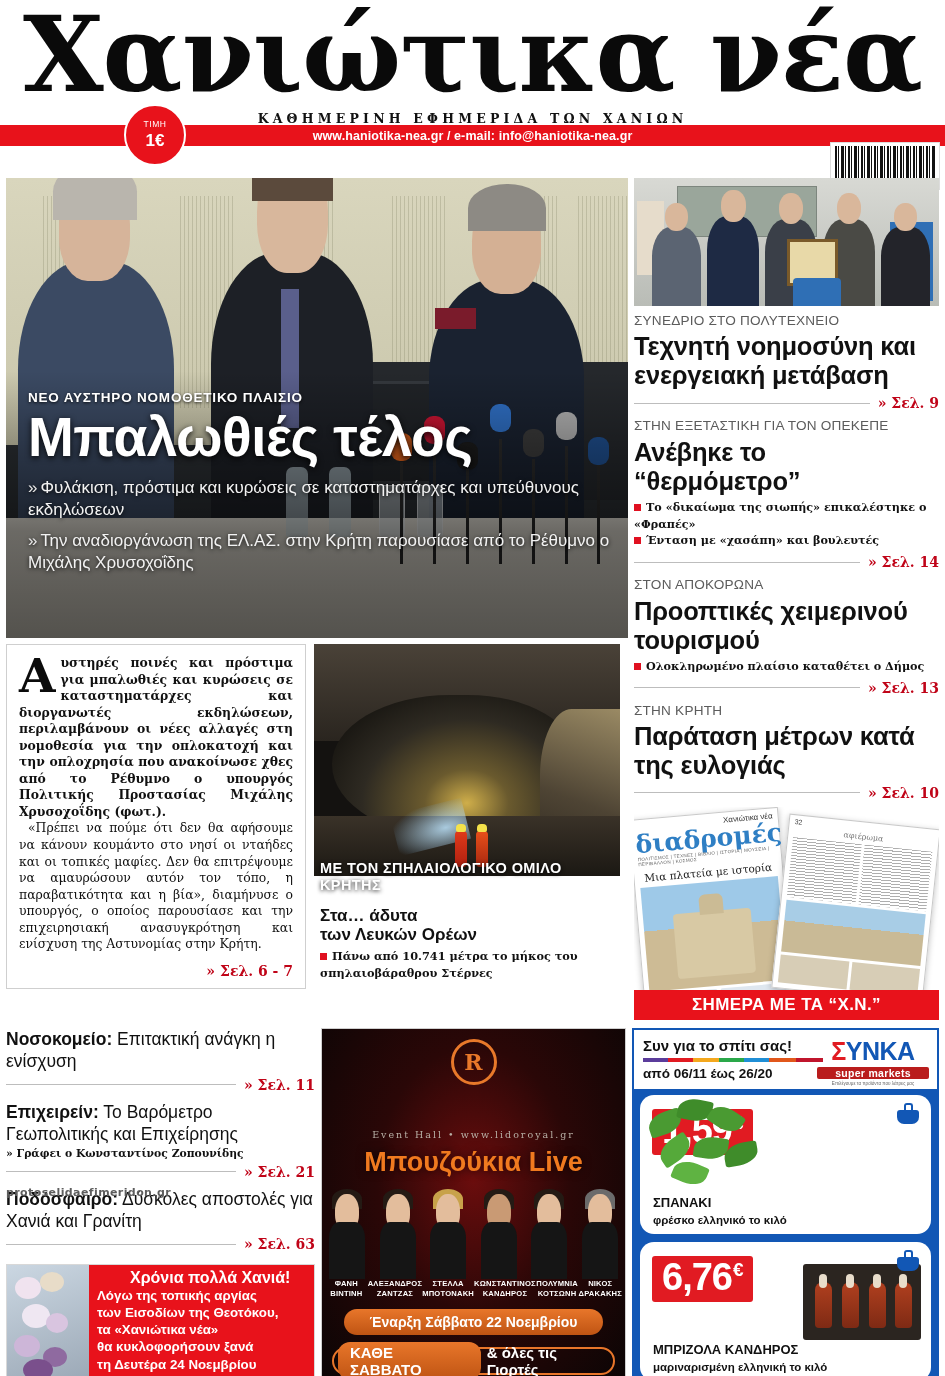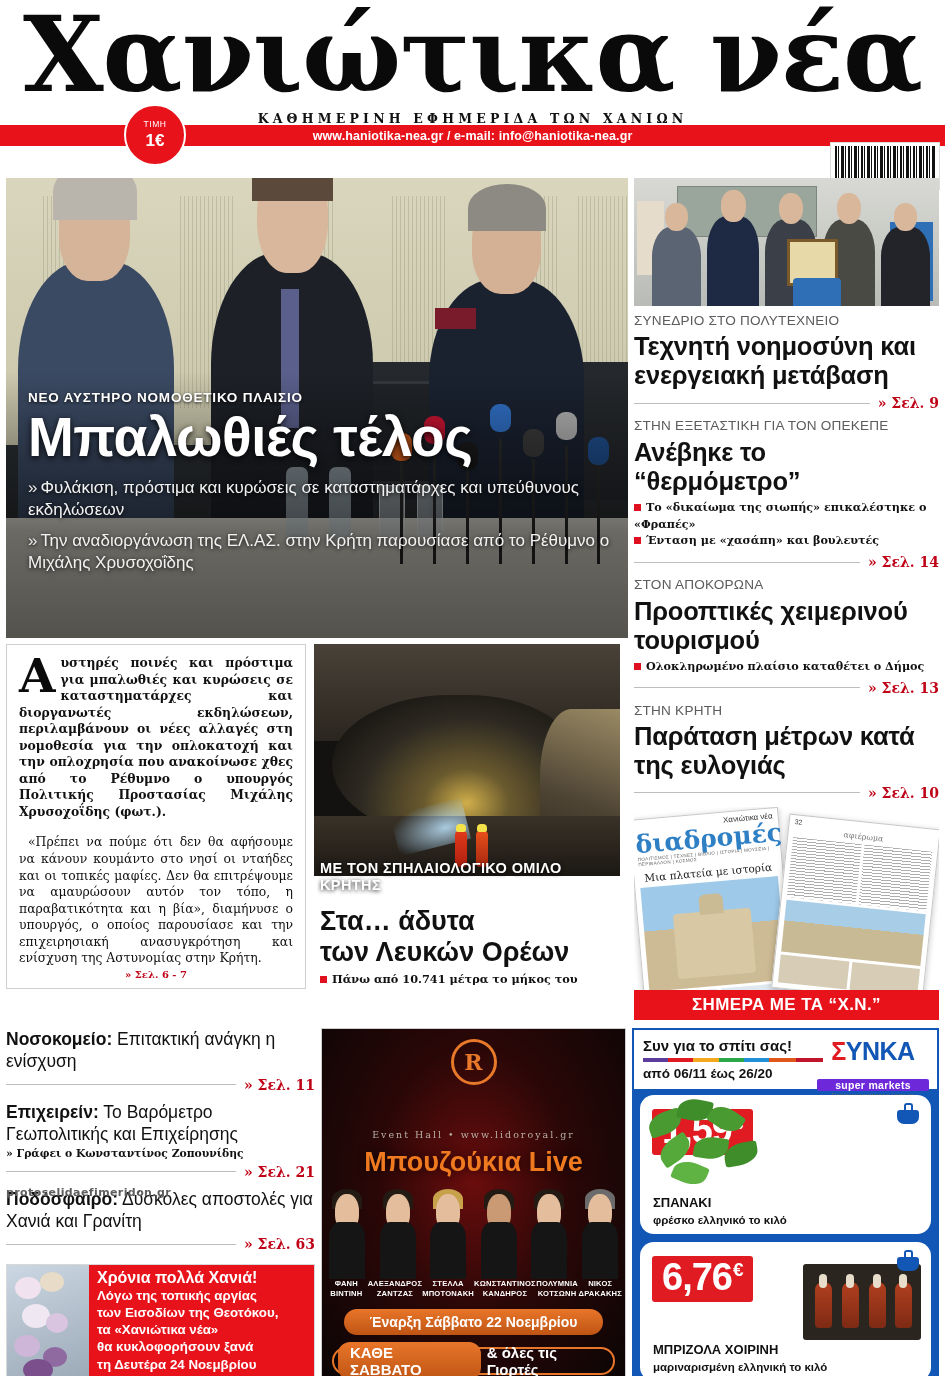--- a/index.html
+++ b/index.html
@@ -187,29 +187,29 @@
     border: 1px solid #cfcfcf; background: #fff;
     padding: 10px 12px 8px 12px;
     position: relative;
   }
   .article-box p {
     font-family: "DejaVu Serif", "Liberation Serif", serif;
     font-size: 12.4px; line-height: 1.335; text-align: justify;
     color: #111;
   }
   .article-box p.first { font-weight: 700; }
-  .article-box p.second { margin-top: 14px; text-indent: 9px; }
+  .article-box p.second { margin-top: 0; text-indent: 9px; }
   .dropcap {
     float: left; font-family: "DejaVu Serif","Liberation Serif",serif;
     font-size: 47px; line-height: .82; font-weight: 700;
     margin: 2px 5px 0 0; color: #0b0b0b;
   }
   .selref {
-    color: #c00418; font-weight: 700; font-size: 10px; text-align: center;
-    margin-top: 2px; font-family: "DejaVu Serif","Liberation Serif",serif;
+    color: #c00418; font-weight: 700; font-size: 14px; text-align: right;
+    margin-top: 10px; font-family: "DejaVu Serif","Liberation Serif",serif;
   }
   .selref .chev { color: #c00418; }
 
   .cave-box { width: 306px; height: 345px; position: relative; overflow: hidden; }
   .cave-photo { position: absolute; left: 0; top: 0; right: 0; height: 232px; overflow: hidden;
     background: #141210; }
   .cave-rock-top { position:absolute; left:0; right:0; top:0; height:42%;
     background: linear-gradient(#4a4238, #2a251f); }
   .cave-void { position:absolute; left:6%; top:22%; width:80%; height:62%;
     background: radial-gradient(ellipse at 55% 75%, #cfae4a 0%, #6a5a2e 22%, #2e2a22 55%, #15130f 85%);
@@ -228,21 +228,21 @@
   .cave-cap {
     position: absolute; left: 0; right: 0; top: 216px;
   }
   .cave-kicker {
     position: absolute; left: 6px; top: 0; color: #fff; font-size: 14.5px;
     font-weight: 700; line-height: 1.15; letter-spacing: .4px;
     text-shadow: 0 1px 4px rgba(0,0,0,.9);
   }
   .cave-headline {
     margin-top: 46px; padding-left: 6px;
-    font-size: 27px; font-weight: 700; line-height: 1.13; color: #111;
+    font-size: 17px; font-weight: 700; line-height: 1.13; color: #111;
   }
   .cave-bullets { padding-left: 6px; margin-top: 4px; }
   .cave-bullets p {
     font-size: 11.3px; font-weight: 700; line-height: 1.45; color: #111;
     font-family: "DejaVu Serif","Liberation Serif",serif;
   }
   .sq { display: inline-block; width: 7px; height: 7px; background: #e01020; margin-right: 5px; }
 
   
   .top-photo {
@@ -357,21 +357,21 @@
 
   .promo-red {
     display: flex; height: 122px; margin-top: 4px; overflow: hidden;
     border: 1px solid #d8d8d8;
   }
   .promo-img { width: 82px; position: relative;
     background: linear-gradient(160deg, #cbd7e2, #9aa7b5); overflow:hidden; }
   .promo-img .fl { position:absolute; border-radius:50%; }
   .promo-txt { flex: 1; background: #e8121b; padding: 4px 6px 4px 8px; }
   .promo-txt .t1 {
-    color: #fff; font-size: 16px; font-weight: 700; line-height: 1.12;
+    color: #fff; font-size: 16px; font-weight: 700; line-height: 1.12; margin-left: 33px;
   }
   .promo-txt p {
     color: #fff; font-size: 13.3px; font-weight: 700; line-height: 1.21; margin-top: 1px;
   }
 
   
   .lido {
     width: 305px; height: 360px; position: relative; overflow: hidden;
     background: radial-gradient(ellipse at 50% 42%, #6b0d0d 0%, #2a0707 45%, #0a0505 100%);
     border: 1px solid #cfcfcf;
@@ -447,22 +447,22 @@
   }
   .synka-head .h2 { font-size: 13.5px; font-weight: 700; margin-top: 4px; color:#111; }
   .synka-logo {
     position: absolute; right: 8px; top: 7px; width: 112px; text-align: center;
   }
   .synka-logo .w {
     font-size: 25px; font-weight: 700; color: #1257b5; letter-spacing: -.5px;
   }
   .synka-logo .w .s { color: #e11b22; }
   .synka-logo .sm {
-    background: #6d28d9; color: #fff; font-size: 10.5px; font-weight: 700;
-    border-radius: 2px; margin-top: 13px; letter-spacing: .3px;
+    background: #b91c1c; color: #fff; font-size: 10.5px; font-weight: 700;
+    border-radius: 2px; margin-top: 1px; letter-spacing: .3px;
   }
   .synka-logo .tiny { font-size: 4.6px; color:#666; margin-top:2px; }
   .synka-body { background: #1257b5; padding: 6px; margin-top: 4px; height: 296px; }
   .offer {
     background: #fff; border-radius: 14px; height: 139px; position: relative;
     overflow: hidden; margin-bottom: 8px;
   }
   .price-tag {
     position: absolute; left: 12px; top: 14px; background: #e11b22;
     color: #fff; padding: 2px 10px 4px 10px; border-radius: 3px;
@@ -894,21 +894,21 @@
                 <div class="chop" style="left:10%"></div>
                 <div class="chop" style="left:33%"></div>
                 <div class="chop" style="left:56%"></div>
                 <div class="chop" style="left:78%"></div>
               </div>
             </div>
             <div class="cart-badge">
                 <div class="hdl"></div>
                 <div class="c"></div>
               </div>
-            <div class="nm">ΜΠΡΙΖΟΛΑ ΧΟΙΡΙΝΗ</div>
+            <div class="nm">ΜΠΡΙΖΟΛΑ ΚΑΝΔΗΡΟΣ</div>
             <div class="ds">μαριναρισμένη ελληνική  το κιλό</div>
           </div>
 
         </div>
       </div>
     </div>
   </div>
 
   <div class="watermark">protoselidaefimeridon.gr</div>
 

